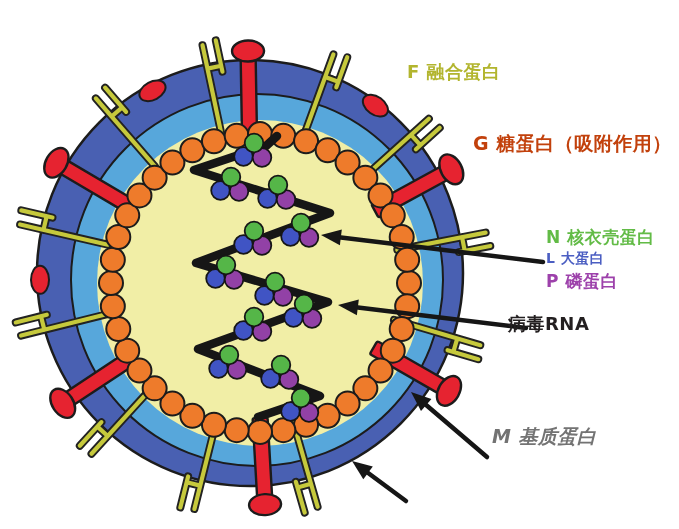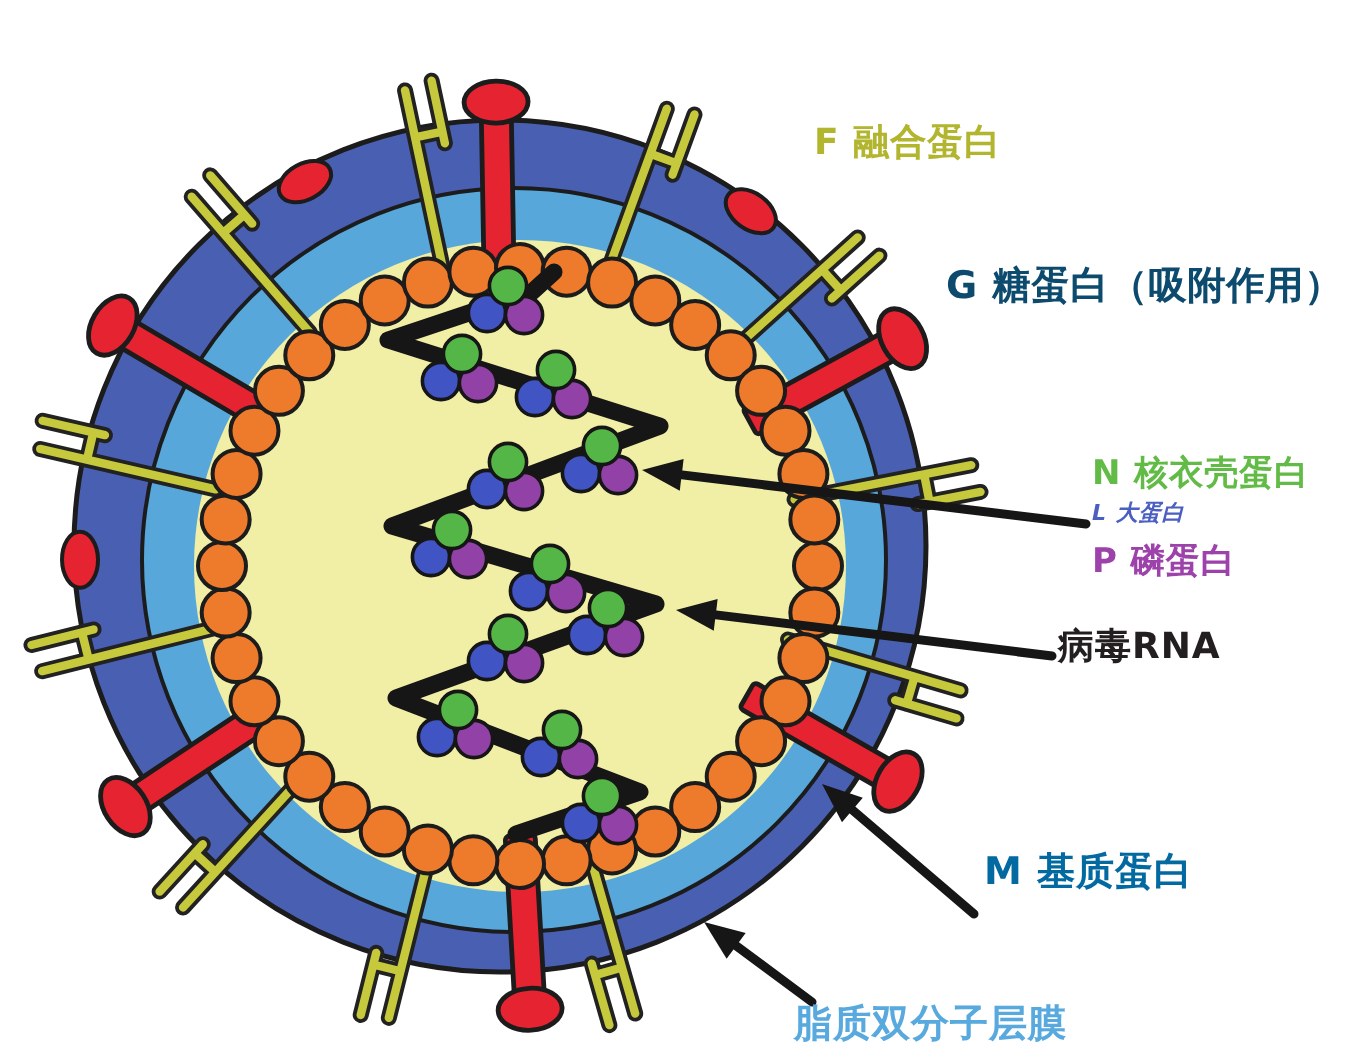--- a/index.html
+++ b/index.html
@@ -218,20 +218,19 @@
         <line x1="487" y1="441" x2="424.6793160512957" y2="387.69941504387134" stroke="#161616" stroke-width="4.5" stroke-linecap="round"></line>
         <polygon points="411,376 431.3989800764936,382.91965402594786 420.99950003749683,395.07904607154404" fill="#161616"></polygon>
       </g>
       <g>
         <line x1="406" y1="485" x2="366.4640294802054" y2="455.71409591126326" stroke="#161616" stroke-width="4.5" stroke-linecap="round"></line>
         <polygon points="352,445 372.8329642719008,450.4760934657568 363.309323461889,463.3330085592727" fill="#161616"></polygon>
       </g>
     </svg>
 
   <div class="lbl" style="left: 407px; top: 46px; color: rgb(178, 181, 46); font-size: 18px;">F 融合蛋白</div>
-  <div class="lbl" style="left: 473px; top: 117px; color: #0c4a6e; font-size: 19px;">G 糖蛋白（吸附作用）</div>
+  <div class="lbl" style="left: 473px; top: 117px; color: #c2410c; font-size: 19px;">G 糖蛋白（吸附作用）</div>
   <div class="lbl" style="left: 546px; top: 212px; color: rgb(98, 187, 70); font-size: 17px; text-align: center;">N 核衣壳蛋白</div>
-  <div class="lbl" style="left: 546px; top: 235px; color: rgb(75, 94, 194); font-size: 11px; font-style: italic;">L 大蛋白</div>
+  <div class="lbl" style="left: 546px; top: 235px; color: rgb(75, 94, 194); font-size: 14px;">L 大蛋白</div>
   <div class="lbl" style="left: 546px; top: 256px; color: rgb(157, 65, 171); font-size: 17px; text-align: center;">P 磷蛋白</div>
-  <div class="lbl" style="left: 529px; top: 298px; color: rgb(35, 31, 32); font-size: 18px;">病毒RNA</div>
-  <div class="lbl" style="left: 492px; top: 410px; color: #0369a1; font-size: 19px;">M 基质蛋白</div>
-  <div class="lbl" style="left: 397px; top: 486px; color: rgb(87, 169, 222); font-size: 19px;">脂质双分子层膜</div>
+  <div class="lbl" style="left: 508px; top: 298px; color: rgb(35, 31, 32); font-size: 18px;">病毒RNA</div>
+  <div class="lbl" style="left: 492px; top: 410px; color: #737373; font-size: 19px; font-style: italic;">M 基质蛋白</div>
 </div>
 
 </body></html>

